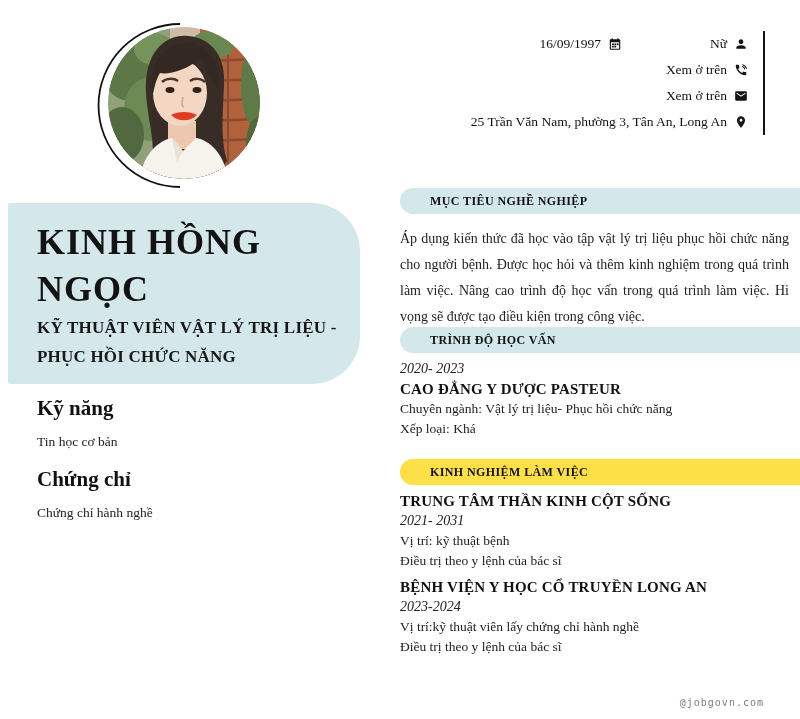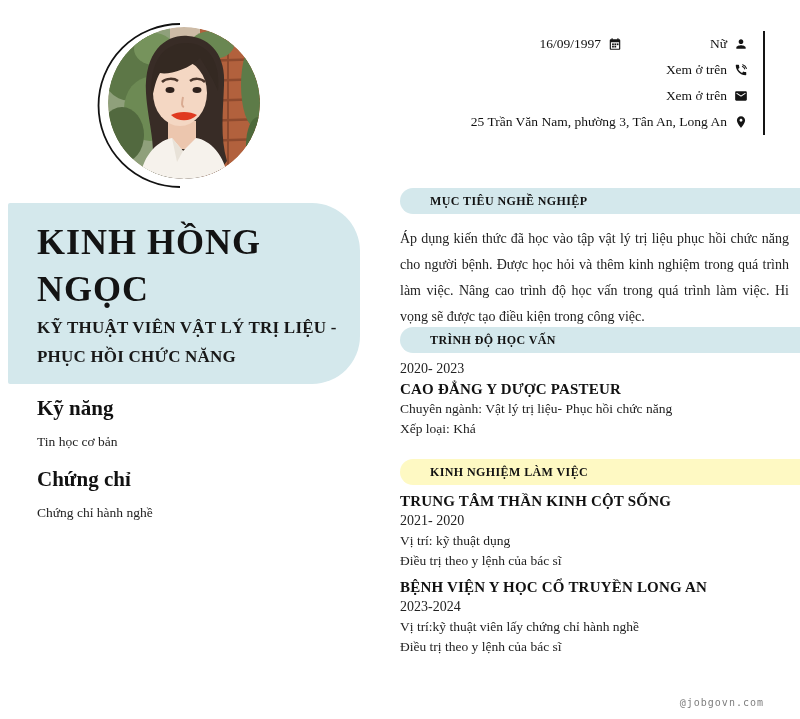--- a/index.html
+++ b/index.html
@@ -65,21 +65,21 @@
     width: 400px; height: 26px; border-radius: 13px 0 0 13px;
     padding-left: 30px; line-height: 26px;
     font-size: 12px; font-weight: bold; letter-spacing: 0.4px; color: #121212;
   }
   .objective-text {
     width: 389px; margin-top: 12px; text-align: justify;
     font-size: 14px; line-height: 26px; color: #222;
   }
   .sec-body { margin-top: 9px; width: 392px; }
   .sec-body p { margin: 0 0 6px; font-size: 13.5px; line-height: 14px; color: #222; }
-  .sec-body p.it { font-size: 14px; }
+  .sec-body p.it { font-style: italic; font-size: 14px; }
   .sec-body p.bd { font-weight: bold; font-size: 15px; letter-spacing: 0.2px; color: #111; }
   .job + .job { margin-top: 12px; }
 
   
   .watermark {
     position: absolute; right: 36px; bottom: 11px;
     font-family: "DejaVu Sans Mono", monospace; font-size: 10px;
     letter-spacing: 1px; color: #7e7e7e;
   }
 </style>
@@ -229,26 +229,26 @@
       <div class="sec-bar" style="background:#d4e8ec;">TRÌNH ĐỘ HỌC VẤN</div>
       <div class="sec-body">
         <p class="it">2020- 2023</p>
         <p class="bd">CAO ĐẲNG Y DƯỢC PASTEUR</p>
         <p>Chuyên ngành: Vật lý trị liệu- Phục hồi chức năng</p>
         <p>Xếp loại: Khá</p>
       </div>
     </div>
 
     <div class="section sec-experience">
-      <div class="sec-bar" style="background:#fef9c3;">KINH NGHIỆM LÀM VIỆC</div>
+      <div class="sec-bar" style="background:#fde047;">KINH NGHIỆM LÀM VIỆC</div>
       <div class="sec-body">
         <div class="job">
           <p class="bd">TRUNG TÂM THẦN KINH CỘT SỐNG</p>
-          <p class="it">2021- 2020</p>
-          <p>Vị trí: kỹ thuật dụng</p>
+          <p class="it">2021- 2031</p>
+          <p>Vị trí: kỹ thuật bệnh</p>
           <p>Điều trị theo y lệnh của bác sĩ</p>
         </div>
         <div class="job">
           <p class="bd">BỆNH VIỆN Y HỌC CỔ TRUYỀN LONG AN</p>
           <p class="it">2023-2024</p>
           <p>Vị trí:kỹ thuật viên lấy chứng chỉ hành nghề</p>
           <p>Điều trị theo y lệnh của bác sĩ</p>
         </div>
       </div>
     </div>

